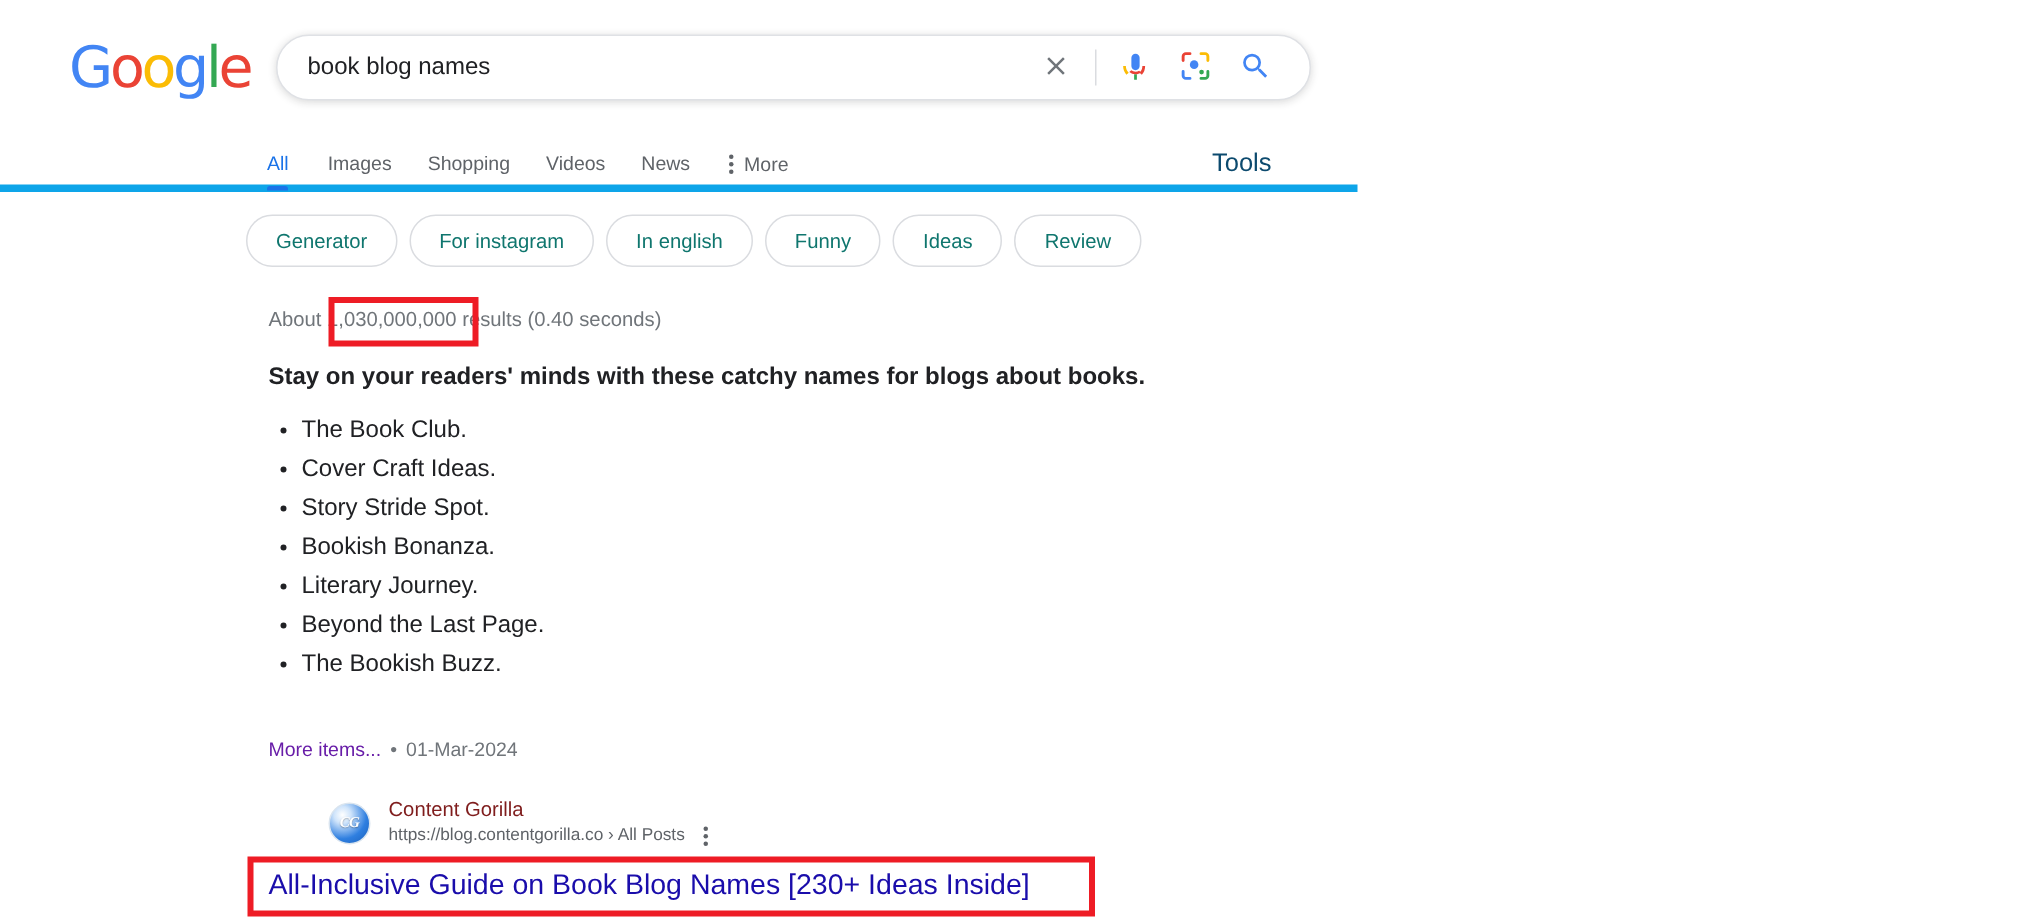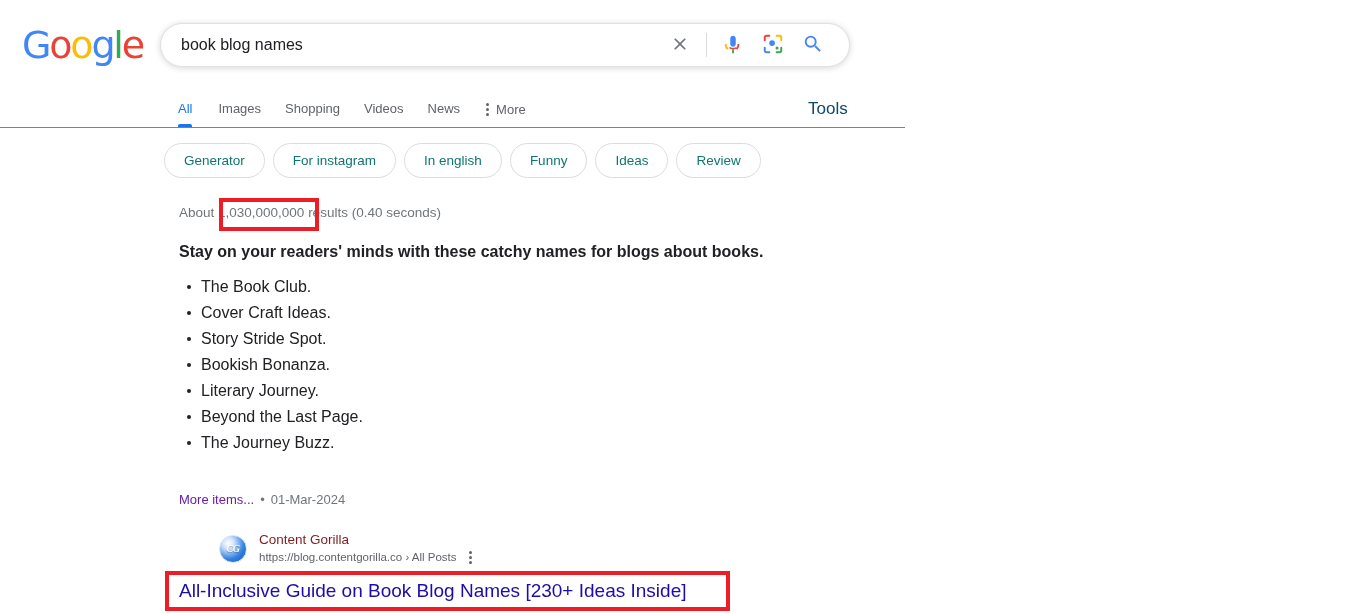--- a/index.html
+++ b/index.html
@@ -3,21 +3,21 @@
 <meta charset="utf-8">
 <style>
   * { box-sizing: border-box; }
   html, body {
     margin: 0; padding: 0;
     width: 1360px; height: 613px;
     background: #ffffff;
     font-family: "Liberation Sans", sans-serif;
     overflow: hidden;
   }
-  .page { position: relative; width: 1360px; height: 496px; background:#fff; }
+  .page { position: relative; width: 1360px; height: 496px; background:#fff;padding-left:24px; }
 
   
   .header { position: relative; height: 90px; }
 
   .logo {
     position: absolute; left: 22px; top: 26px;
     font-size: 38px; line-height: 38px;
     letter-spacing: -2.2px;
     font-family: "DejaVu Sans", sans-serif;
     font-weight: 400;
@@ -48,21 +48,21 @@
     width: 40px; height: 40px;
     display:flex; align-items:center; justify-content:center;
     background: none; border: none; cursor: pointer; padding:0;
   }
   .divider-v { width:1px; height:24px; background:#dadce0; margin: 0 6px; }
 
   
   .navbar {
     position: absolute; top: 92px; left: 0;
     width: 905px; height: 36px;
-    border-bottom: 1px solid #0ea5e9;
+    border-bottom: 5px solid #0ea5e9;
   }
   .nav-inner {
     position: absolute; left: 178px; top: 0;
     display: flex; align-items: flex-start; gap: 0;
     height: 36px;
   }
   .tab {
     position: relative;
     font-size: 13px; color: #5f6368;
     padding: 0 12px; height: 35px; line-height: 33px;
@@ -283,21 +283,21 @@
 
   <div class="snippet-heading">Stay on your readers' minds with these catchy names for blogs about books.</div>
 
   <ul class="snippet-list">
     <li>The Book Club.</li>
     <li>Cover Craft Ideas.</li>
     <li>Story Stride Spot.</li>
     <li>Bookish Bonanza.</li>
     <li>Literary Journey.</li>
     <li>Beyond the Last Page.</li>
-    <li>The Journey Buzz.</li>
+    <li>The Bookish Buzz.</li>
   </ul>
 
   <div class="more-items-row">
     <span class="more-items-link">More items...</span>
     <span class="mi-sep">•</span>
     <span>01-Mar-2024</span>
   </div>
 
   <div class="result-block">
     <div class="result-head">

